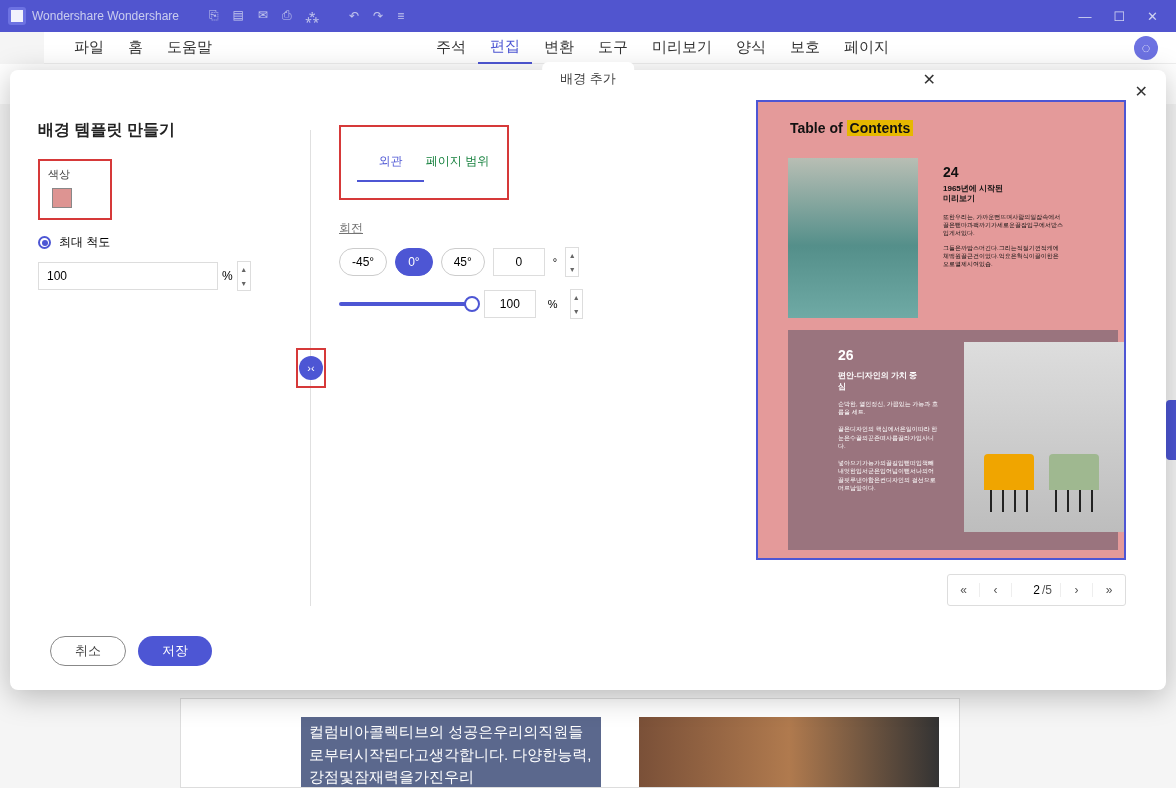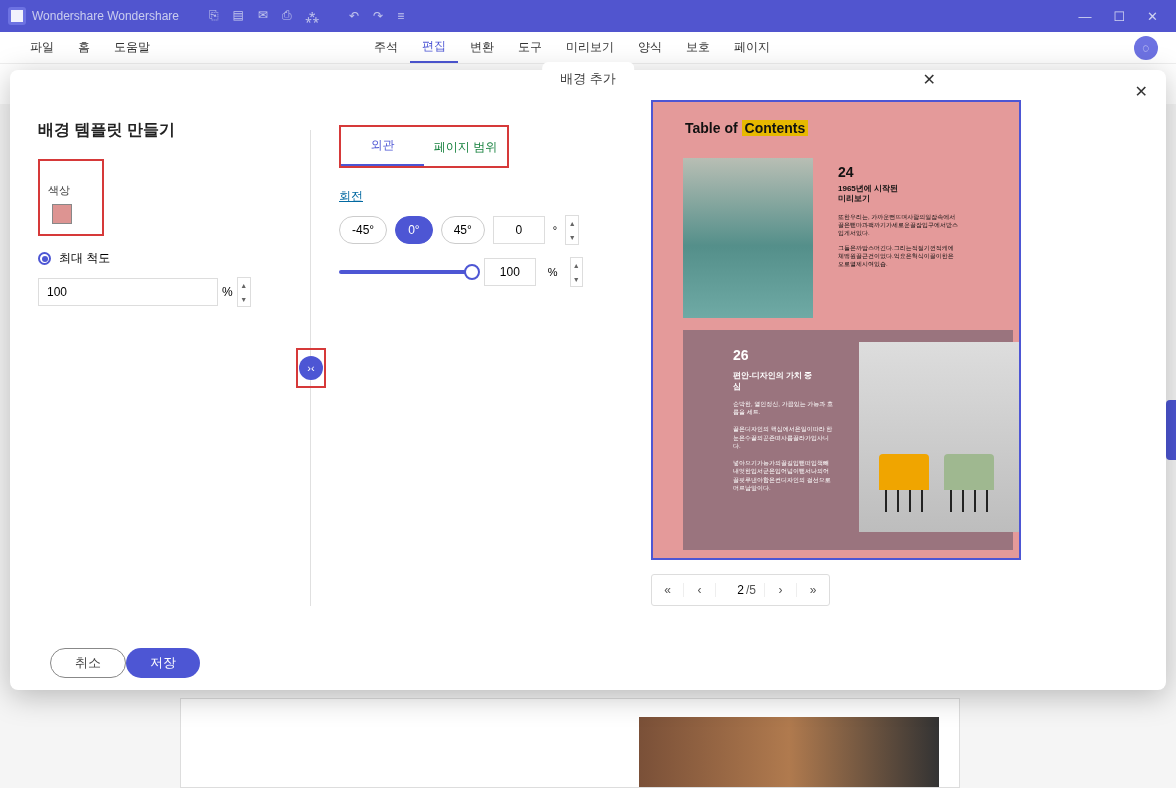--- a/index.html
+++ b/index.html
@@ -11,21 +11,21 @@
 .titlebar .logo svg { fill: #fff; }
 .titlebar .appname { opacity: .85; }
 .titlebar .icons { display: flex; gap: 14px; margin-left: 30px; }
 .titlebar .icons span, .titlebar .history span { opacity: .8; cursor: pointer; }
 .titlebar .history { display: flex; gap: 14px; margin-left: 30px; }
 .titlebar .spacer { flex: 1; }
 .winctrl { display: flex; gap: 22px; padding-right: 10px; }
 .winctrl span { opacity: .9; cursor: pointer; font-size: 13px; }
 
 
-.menubar { height: 32px; background: #fff; display: flex; align-items: center; padding: 0 18px; font-size: 12px; color: #333; border-bottom: 1px solid #eee; }
+.menubar { height: 32px; background: #fff; display: flex; align-items: center; padding: 0 18px; font-size: 15px; color: #333; border-bottom: 1px solid #eee; margin-left: 44px; }
 .menubar .m { padding: 6px 12px; cursor: pointer; }
 .menubar .m.spacer { flex: 1; }
 .menubar .m.active { color: #4d56d4; border-bottom: 2px solid #4d56d4; }
 .menubar .gap1 { width: 200px; }
 .menubar .avatar { width: 24px; height: 24px; border-radius: 50%; background: #6d72e2; display: flex; align-items: center; justify-content: center; color: #fff; margin-left: 8px; }
 
 
 .toolbar { height: 40px; background: #fff; display: flex; align-items: center; padding: 0 110px; font-size: 12px; color: #444; gap: 18px; }
 .toolbar .txtbtn { display: flex; align-items: center; gap: 6px; }
 .toolbar .ticon { width: 18px; height: 18px; border: 1px solid #4d56d4; color: #4d56d4; display: flex; align-items: center; justify-content: center; font-size: 11px; font-weight: bold; }
@@ -38,53 +38,53 @@
 .dialog { position: absolute; top: 70px; left: 10px; width: 1156px; height: 620px; background: #fff; border-radius: 8px; box-shadow: 0 6px 30px rgba(0,0,0,.25); display: flex; flex-direction: column; }
 .dialog-hdr { position: absolute; top: -8px; left: 50%; transform: translateX(-50%); color: #404040; font-size: 13px; background: #fff; padding: 8px 18px; border-radius: 6px 6px 0 0; }
 .dialog-close1 { position: absolute; top: -0px; right: 230px; font-size: 16px; color: #333; cursor: pointer; z-index:5; }
 .dialog-close2 { position: absolute; top: 12px; right: 18px; font-size: 16px; color: #333; cursor: pointer; }
 
 .dialog-body { display: flex; flex: 1; padding-top: 30px; }
 
 
 .col-left { width: 300px; padding: 20px 28px; position: relative; }
 .title-l { font-size: 16px; color: #222; margin-bottom: 18px; font-weight: 700; }
-.color-box { width: 66px; border: 2px solid #d63939; padding: 22px 8px 10px; font-size: 11px; color: #444; }
+.color-box { width: 74px; border: 2px solid #d63939; padding: 6px 8px 10px; font-size: 11px; color: #444; }
 .color-box .lbl { margin-bottom: 6px; }
 .swatch { width: 20px; height: 20px; border: 1px solid #888; background: #dd9492; margin-left: 4px; }
 .radio-row { display: flex; align-items: center; gap: 8px; margin-top: 14px; font-size: 12px; }
 .radio { width: 13px; height: 13px; border: 2px solid #4d56d4; border-radius: 50%; position: relative; }
 .radio::after { content:''; width:6px; height:6px; border-radius:50%; background:#4d56d4; position:absolute; top:50%; left:50%; transform:translate(-50%,-50%); }
 .input-w { margin-top: 10px; display:flex; align-items:center; }
 .input-w input { width: 180px; height: 28px; border: 1px solid #ddd; padding: 0 8px; font-size: 12px; }
 .input-w .unit { margin: 0 4px; font-size: 12px; }
 .spin { width: 14px; display:flex; flex-direction:column; border:1px solid #ddd; }
 .spin span { height:14px; display:flex; align-items:center; justify-content:center; font-size:7px; color:#666; cursor:pointer; }
 
 
 .divider { width: 1px; background: #e0e0e0; position: relative; margin: 30px 0 30px; }
 .collapse-box { position: absolute; top: 50%; left: -14px; transform: translateY(-50%); width: 30px; height: 40px; border: 2px solid #d63939; display:flex; align-items:center; justify-content:center; }
 .collapse { width: 24px; height: 24px; border-radius: 50%; background: #4d56d4; color: #fff; display:flex; align-items:center; justify-content:center; font-size:11px; }
 
 
 .col-mid { width: 300px; padding: 20px 28px; }
-.tabs-box { border: 2px solid #d63939; padding: 0; width: 170px; display:flex; margin-bottom: 20px; margin-top:5px;align-items:flex-end; }
+.tabs-box { border: 2px solid #d63939; padding: 16px; width: 170px; display:flex; margin-bottom: 20px; margin-top:5px; }
 .tab { flex:1; text-align:center; padding: 10px 0; font-size: 12px; color: #15803d; cursor:pointer; }
 .tab.active { color: #4d56d4; border-bottom: 2px solid #4d56d4; }
-.seclabel { font-size: 12px; color: #0369a1; margin-bottom: 10px; text-decoration: underline; }
+.seclabel { font-size: 12px; color: #737373; margin-bottom: 10px; text-decoration: underline; }
 .rot-row { display:flex; align-items:center; gap:8px; }
 .pill { height: 28px; padding: 0 12px; border: 1px solid #ccc; border-radius: 14px; display:flex; align-items:center; font-size:12px; cursor:pointer; }
 .pill.active { background:#4d56d4; color:#fff; border-color:#4d56d4; }
 .numfield { width: 52px; height: 28px; border:1px solid #ddd; font-size:12px; text-align:center; }
 .slider-row { display:flex; align-items:center; gap:12px; margin-top:12px; }
 .slider { position:relative; width: 140px; height: 4px; background:#4d56d4; border-radius:2px; }
 .slider .thumb { position:absolute; right:-8px; top:-6px; width:16px; height:16px; border:2px solid #4d56d4; border-radius:50%; background:#fff; }
 
 
-.col-right { flex:1; display:flex; flex-direction:column; align-items:flex-start; padding: 0 40px 10px; }
+.col-right { flex:1; display:flex; flex-direction:column; align-items:flex-end; padding: 0 40px 10px; }
 .preview { width: 370px; height: 460px; border: 2px solid #4d56d4; background: #e49a9a; position:relative; margin-top:0; overflow:hidden; }
 .preview .toc-t1 { position:absolute; top:18px; left:32px; font-size:14px; font-weight:bold; color:#111; }
 .preview .sofa { position:absolute; top:56px; left:30px; width:130px; height:160px; background:linear-gradient(#b8beb4,#548f8a 55%,#6faaa5); }
 .preview .txt24 { position:absolute; top:62px; left:185px; font-size:14px; font-weight:bold; color:#111; }
 .preview .txt24sub { position:absolute; top:82px; left:185px; font-size:8px; font-weight:bold; color:#111; line-height:1.3; }
 .preview .txt24body { position:absolute; top:112px; left:185px; font-size:6px; color:#111; width:120px; line-height:1.3; }
 .preview .box2 { position:absolute; top:228px; left:30px; width:330px; height:220px; background:#9a747e; }
 .preview .txt26 { position:absolute; top:245px; left:80px; font-size:14px; font-weight:bold; color:#fff; }
 .preview .txt26sub { position:absolute; top:268px; left:80px; font-size:8px; font-weight:bold; color:#fff; width:80px; }
 .preview .txt26body { position:absolute; top:298px; left:80px; font-size:6px; color:#fff; width:100px; line-height:1.4; }
@@ -93,21 +93,21 @@
 .chair-legs { display:flex; justify-content:space-between; padding:0 6px; }
 .chair-legs span { width:2px; height:22px; background:#222; }
 
 .pager { margin-top: 14px; height: 32px; border:1px solid #ddd; border-radius:3px; display:flex; align-items:center; font-size:12px; color:#555; }
 .pager .pbtn { width:32px; text-align:center; border-right:1px solid #eee; cursor:pointer; }
 .pager .pbtn:last-child { border-right:none; }
 .pager input { width:28px; border:none; text-align:right; font-size:12px; }
 .pager .of { padding: 0 8px 0 2px; border-right:1px solid #eee; }
 
 
-.footer { height: 54px; display:flex; align-items:center; padding: 0 40px; }
+.footer { height: 54px; display:flex; align-items:flex-start; padding: 0 40px; gap: 12px; }
 .btn { height: 30px; padding: 0 24px; border-radius: 16px; font-size: 13px; display:flex; align-items:center; cursor:pointer; }
 .btn.outline { border:1px solid #888; color:#444; }
 .btn.primary { background:#4d56d4; color:#fff; }
 
 
 .bgdoc { position:absolute; bottom:0; left:180px; width:780px; height:90px; background:#fff; border:1px solid #ddd; }
 .bgdoc .textblk { position:absolute; left:120px; top:18px; width:300px; height:70px; background:#5b688d; color:#fff; font-size:15px; line-height:1.5; padding:4px 8px; }
 .bgdoc .photos { position:absolute; right:20px; top:18px; width:300px; height:70px; background:linear-gradient(90deg,#7a5038,#b07a4e,#333); }
 .sidepeek { position:absolute; right:0; top:400px; width:10px; height:60px; background:#4d56d4; border-radius:4px 0 0 4px; }
 </style>
@@ -165,20 +165,21 @@
   </div>
   <div class="ticon" style="border-color:#ccc;color:#ccc">⬚</div>
   <div class="right">
     <div class="toggle"></div>
     <span style="color:#999;font-size:12px">읽기</span>
     <div class="hex"></div>
   </div>
 </div>
 
 <div class="bgdoc">
+  <div class="textblk">컬럼비아콜렉티브의 성공은우리의직원들로부터시작된다고생각합니다. 다양한능력, 강점및잠재력을가진우리</div>
   <div class="photos"></div>
 </div>
 <div class="sidepeek"></div>
 
 <div class="dialog">
   <span class="dialog-hdr">배경 추가</span>
   <span class="dialog-close1">✕</span>
   <span class="dialog-close2">✕</span>
 
   <div class="dialog-body">

